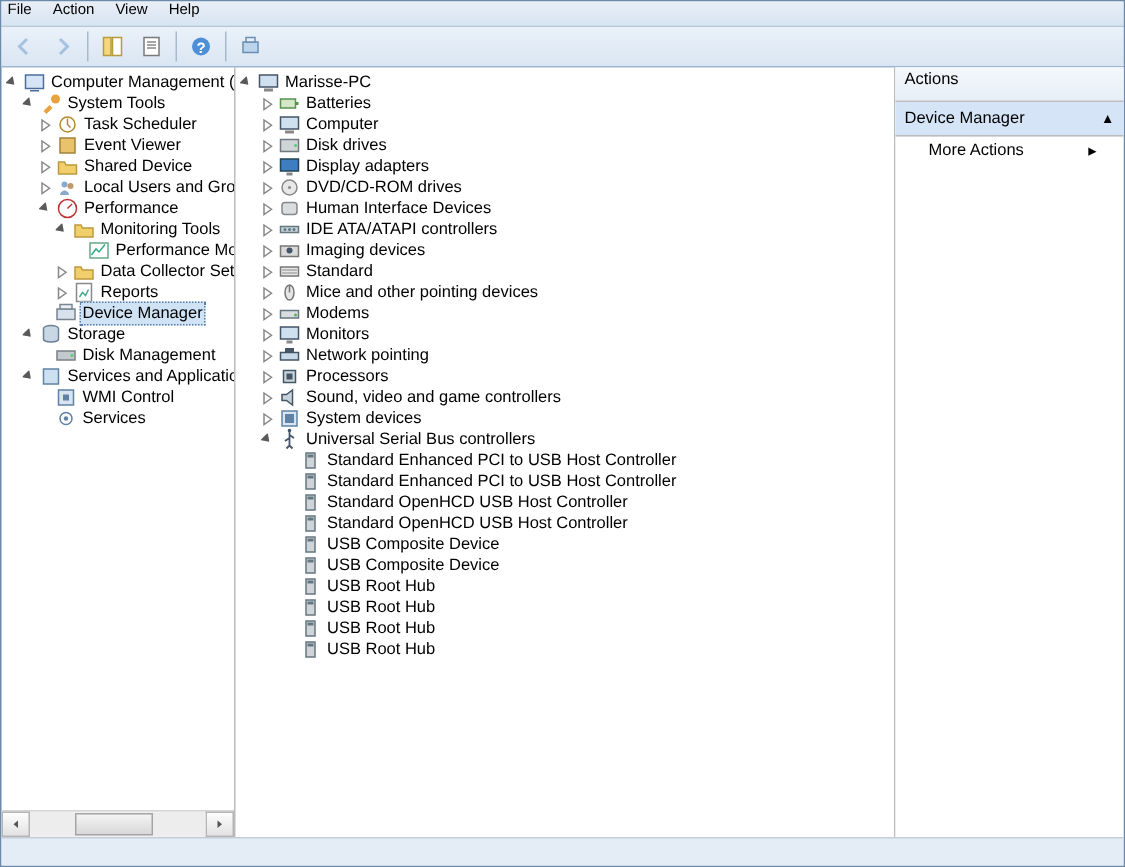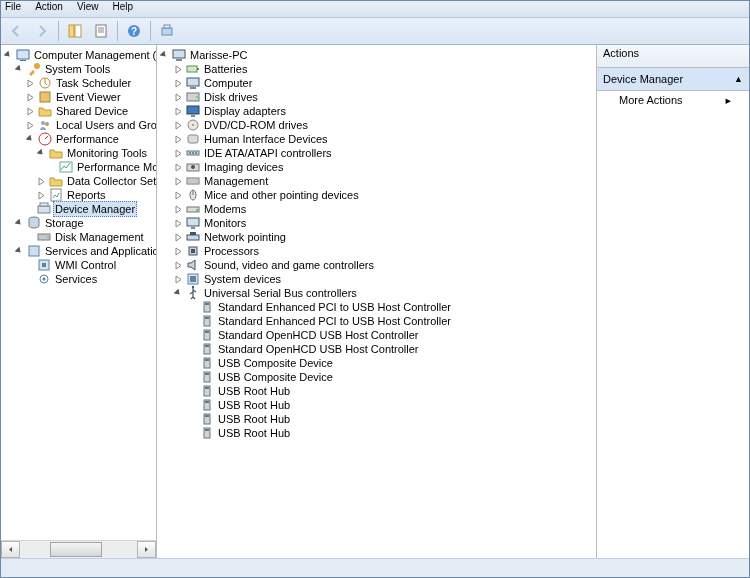--- a/index.html
+++ b/index.html
@@ -483,21 +483,21 @@
                 <path d="M2 1l5 3.5L2 8z" fill="none" stroke="#888"></path>
               </svg>
             </span>
             <span class="ico">
               <svg viewBox="0 0 16 16">
                 <rect x="2" y="5" width="12" height="6" fill="#e6e6e6" stroke="#777"></rect>
                 <line x1="3" y1="7" x2="13" y2="7" stroke="#aaa"></line>
                 <line x1="3" y1="9" x2="13" y2="9" stroke="#aaa"></line>
               </svg>
             </span>
-            <span class="label">Management</span>
+            <span class="label">Standard</span>
           </div>
           <div class="row">
             <span class="indent" style="width:14px"></span>
             <span class="tw">
               <svg viewBox="0 0 9 9">
                 <path d="M2 1l5 3.5L2 8z" fill="none" stroke="#888"></path>
               </svg>
             </span>
             <span class="ico">
               <svg viewBox="0 0 16 16">

